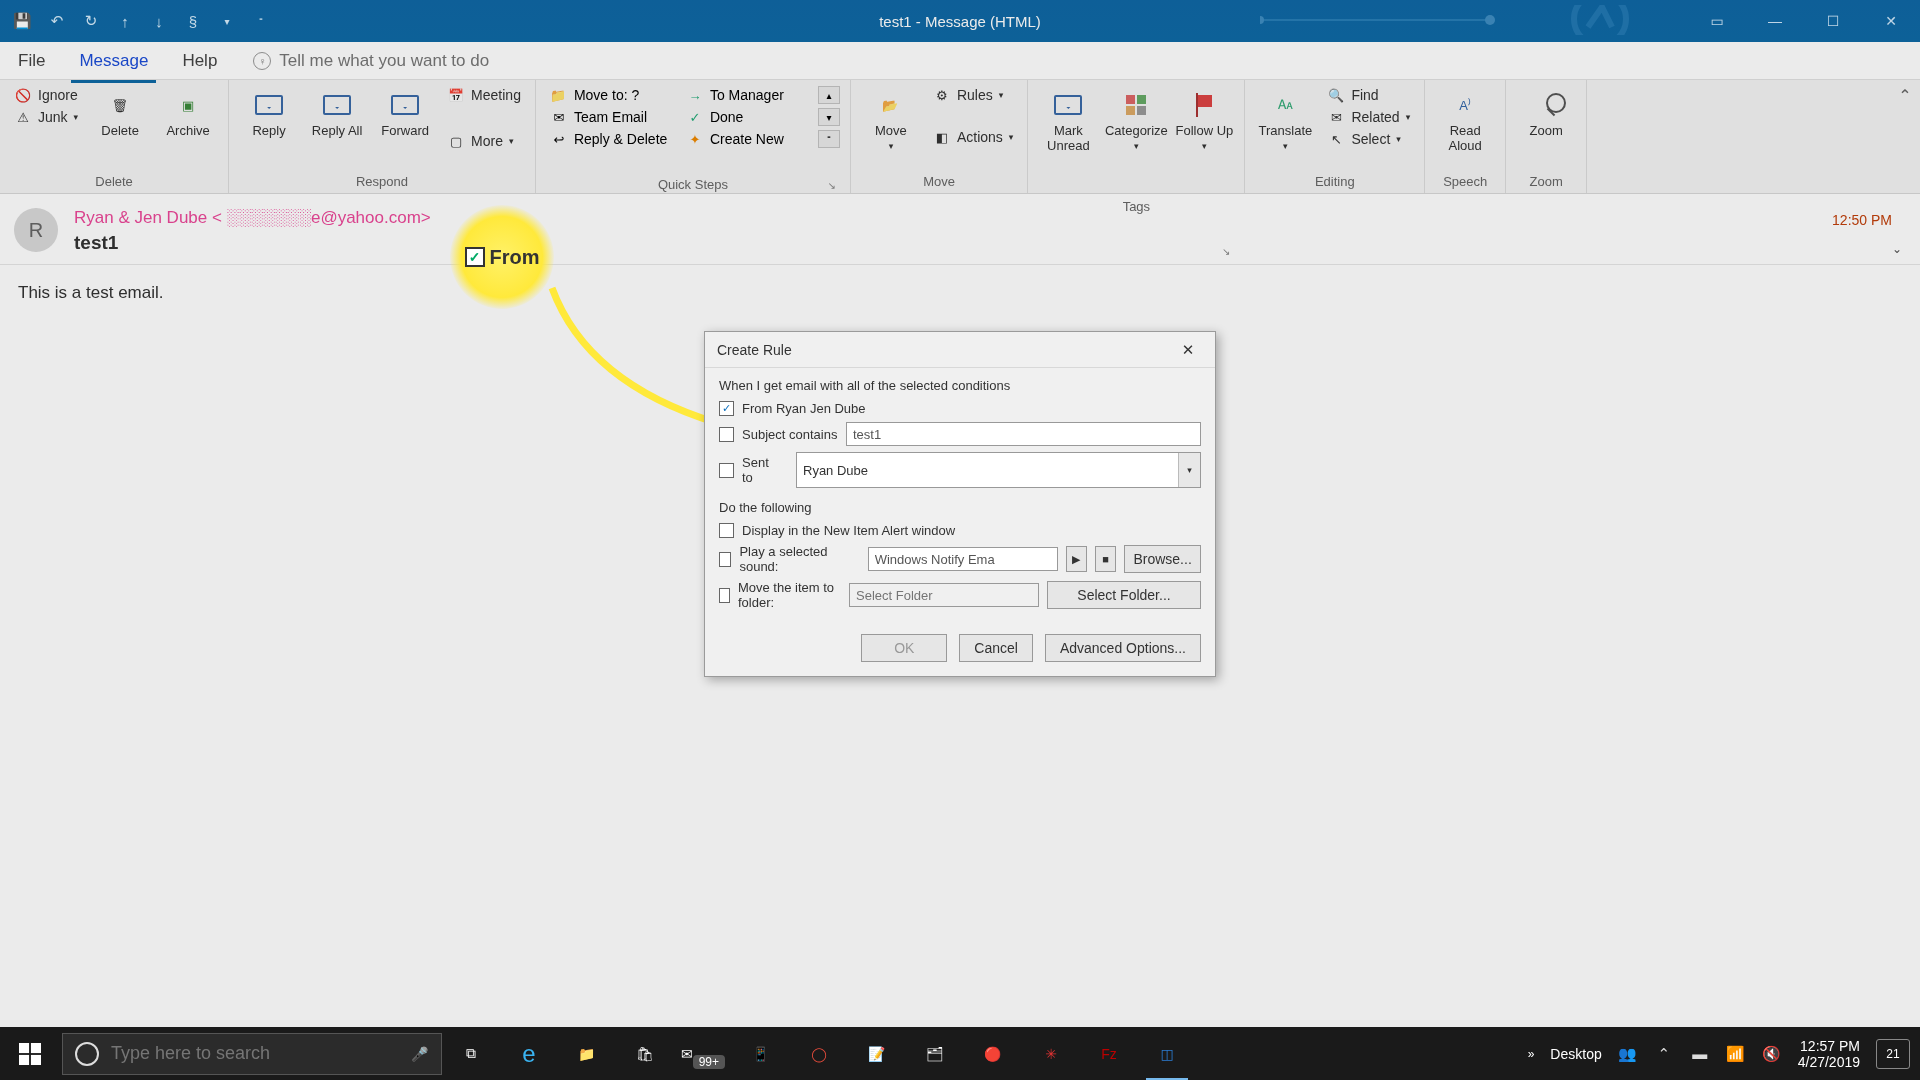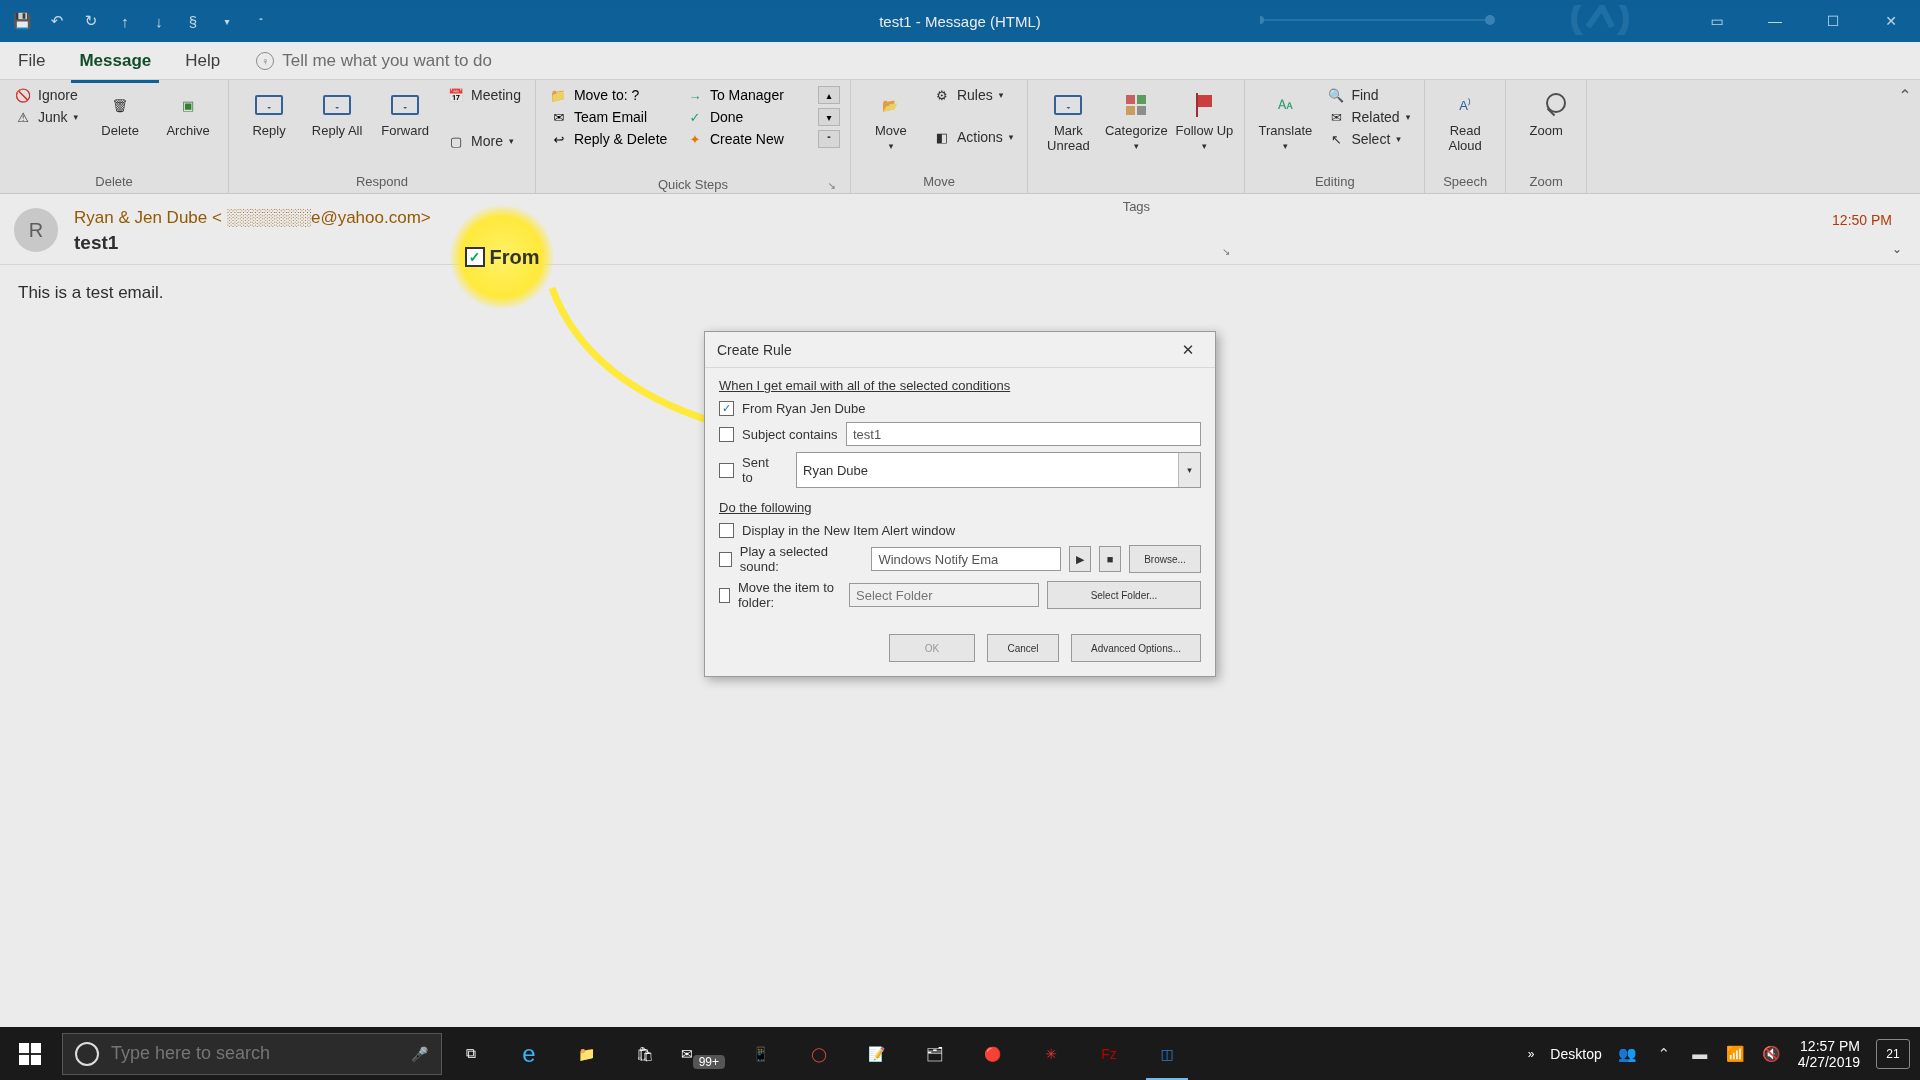--- a/index.html
+++ b/index.html
@@ -14,21 +14,21 @@
 .qat-icon { width:22px; height:22px; display:flex; align-items:center; justify-content:center; font-size:15px; color:#d5ecfb; }
 .title-center { position:absolute; left:50%; transform:translateX(-50%); font-size:15px; }
 .win-controls { margin-left:auto; display:flex; gap:0; }
 .win-btn { width:58px; height:42px; display:flex; align-items:center; justify-content:center; color:#d0e8fa; font-size:14px; }
 .title-deco { position:absolute; right:240px; top:5px; width:420px; height:30px; opacity:.6; }
 .title-deco svg { width:100%; height:100%; }
 
 
 .ribbon-tabs { height:38px; background:#fff; display:flex; align-items:flex-start; padding-left:10px; gap:18px; border-bottom:1px solid #e1e1e1; }
 .rtab { padding:9px 8px; font-size:17px; color:#444; cursor:pointer; }
-.rtab.active { color:#14532d; border-bottom:3px solid #0f6aa5;font-weight:bold; }
+.rtab.active { color:#1d4ed8; border-bottom:3px solid #0f6aa5; }
 .tell-me { display:flex; align-items:center; gap:8px; padding:9px 10px; color:#777; font-size:17px; }
 .tell-me .bulb { width:18px; height:18px; border:1.5px solid #999; border-radius:50%; display:flex; align-items:center; justify-content:center; font-size:11px; }
 
 
 .ribbon { height:114px; background:#f3f3f3; display:flex; border-bottom:1px solid #d8d8d8; }
 .group { border-right:1px solid #dcdcdc; padding:6px 10px 2px; display:flex; flex-direction:column; justify-content:space-between; height:100%; }
 .group-label { font-size:13px; color:#666; text-align:center; padding:2px 0; }
 .group-body { display:flex; gap:8px; flex:1; align-items:flex-start; }
 .big-btn { display:flex; flex-direction:column; align-items:center; justify-content:flex-start; width:60px; font-size:13px; color:#333; text-align:center; gap:3px; padding-top:4px; }
 .big-btn .ico { width:34px; height:30px; display:flex; align-items:center; justify-content:center; }
@@ -37,47 +37,47 @@
 .small-item .ico { width:18px; height:16px; display:flex; align-items:center; justify-content:center; font-size:13px; }
 .qs-col { display:flex; flex-direction:column; gap:4px; font-size:14px; width:128px; }
 .qs-end { width:22px; display:flex; flex-direction:column; gap:4px; }
 .qs-end div { height:18px; border:1px solid #c4c4c4; background:#eaeaea; font-size:10px; display:flex; align-items:center; justify-content:center; }
 .dlaunch { font-size:10px; color:#888; text-align:right; padding-right:4px; margin-top:-14px; }
 
 
 .msg-head { display:flex; align-items:flex-start; padding:14px 20px 10px 14px; gap:16px; border-bottom:1px solid #e6e6e6; position:relative; }
 .avatar { width:44px; height:44px; border-radius:50%; background:#d9d9d9; display:flex; align-items:center; justify-content:center; color:#666; font-size:20px; }
 .msg-meta { display:flex; flex-direction:column; gap:4px; }
-.sender { font-size:17px; color:#a16207; }
+.sender { font-size:17px; color:#ec4899; }
 .subject { font-size:19px; font-weight:600; color:#333; }
 .msg-time { position:absolute; right:28px; top:18px; font-size:14px; color:#c2410c; }
 .msg-expand { position:absolute; right:18px; top:48px; font-size:12px; color:#555; }
 
 .msg-body { padding:18px 18px; font-size:17px; color:#333; }
 
 
 .callout { position:absolute; left:450px; top:205px; width:104px; height:104px; border-radius:50%; background:radial-gradient(circle,#fff168 0%,#ffe93b 55%, rgba(255,233,59,0) 72%); z-index:20; display:flex; align-items:center; justify-content:center; }
 .callout-inner { display:flex; align-items:center; gap:5px; font-size:20px; font-weight:600; color:#333; }
 .callout-inner .cb { width:20px; height:20px; border:2px solid #333; display:flex; align-items:center; justify-content:center; font-size:14px; color:#0a6; }
 .callout-line { position:absolute; left:547px; top:283px; width:190px; height:160px; z-index:19; pointer-events:none; }
 
 
 .dialog { position:absolute; left:704px; top:331px; width:512px; background:#f0f0f0; border:1px solid #9a9a9a; box-shadow:3px 3px 10px rgba(0,0,0,0.3); z-index:30; font-size:13px; color:#333; }
 .dlg-title { height:36px; display:flex; align-items:center; padding:4px 12px; font-size:14px; border-bottom:1px solid #d8d8d8;gap:20px; }
 .dlg-close { margin-left:auto; width:30px; height:28px; display:flex; align-items:center; justify-content:center; font-size:15px; }
 .dlg-body { padding:10px 14px 8px; }
-.dlg-body p { font-size:13px; margin-bottom:8px;text-decoration:underline; }
+.dlg-body p { font-size:13px; margin-bottom:8px; }
 .row { display:flex; align-items:center; gap:8px; margin:6px 0; }
 .cb { width:15px; height:15px; border:1px solid #666; background:#fff; display:flex; align-items:center; justify-content:center; font-size:11px; color:#0a6ebd; }
 .cb.checked::after { content:"✓"; }
 .txt-input { border:1px solid #999; background:#fff; height:24px; padding:0 6px; font-size:13px; flex:1; color:#555; }
 .txt-input.disabled { background:#f0f0f0; color:#888; }
 .sel { border:1px solid #999; background:#fff; height:36px; display:flex; align-items:center; padding:0 6px; flex:1; position:relative; }
 .sel .arrow { position:absolute; right:0; top:0; width:22px; height:100%; border-left:1px solid #bbb; background:#e8e8e8; display:flex; align-items:center; justify-content:center; font-size:9px; }
-.dlg-btn { border:1px solid #999; background:#e6e6e6; height:28px; padding:0 14px; font-size:10px; display:flex; align-items:center; justify-content:center; min-width:72px; }
+.dlg-btn { border:1px solid #999; background:#e6e6e6; height:28px; padding:0 14px; font-size:14px; display:flex; align-items:center; justify-content:center; min-width:72px; }
 .dlg-btn.disabled { color:#999; }
 .small-btn { border:1px solid #999; background:#e6e6e6; width:26px; height:26px; display:flex; align-items:center; justify-content:center; font-size:11px; }
 .dlg-footer { display:flex; justify-content:flex-end; gap:12px; padding:10px 14px 14px; }
 
 
 .taskbar { position:absolute; bottom:0; left:0; width:100%; height:53px; background:#1a1a1a; display:flex; align-items:center; z-index:50; color:#fff; font-size:14px; }
 .start { width:60px; height:100%; display:flex; align-items:center; justify-content:center; }
 .start svg { width:22px; height:22px; }
 .search { width:380px; height:42px; background:#2b2b2b; border:1px solid #555; display:flex; align-items:center; gap:12px; padding:0 12px; margin-left:2px; }
 .search .circ { width:24px; height:24px; border:2px solid #ddd; border-radius:50%; }

